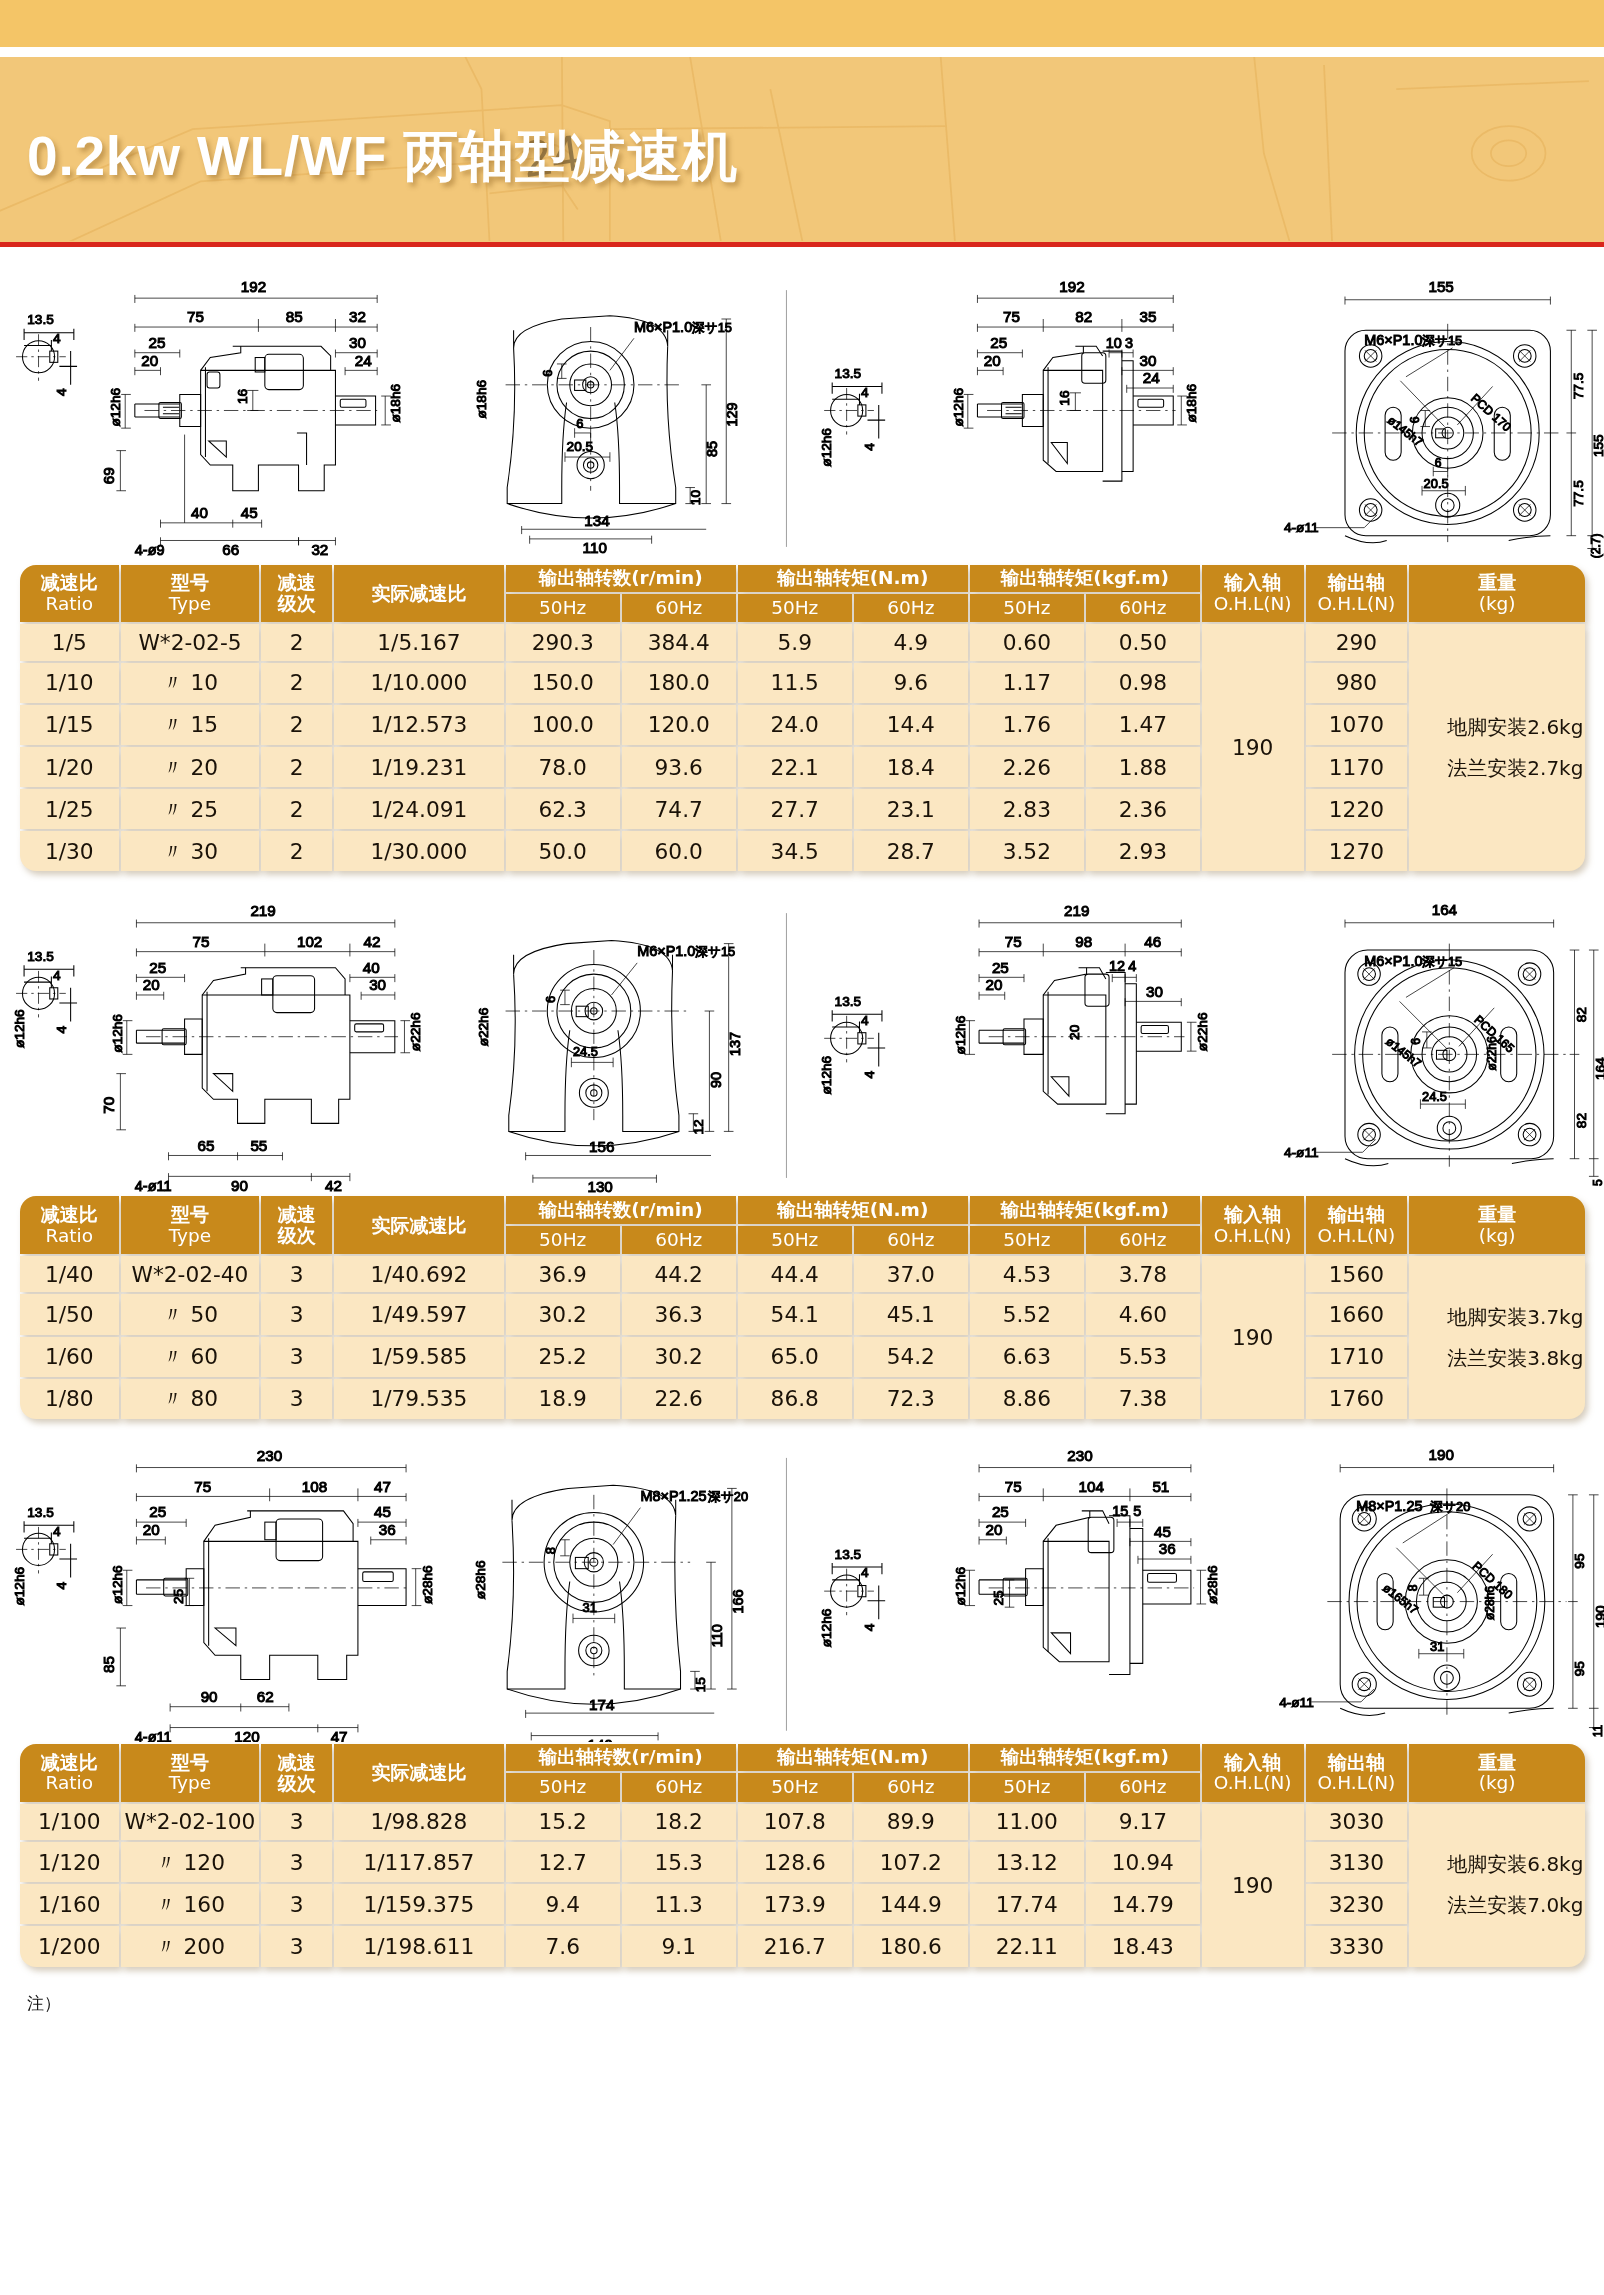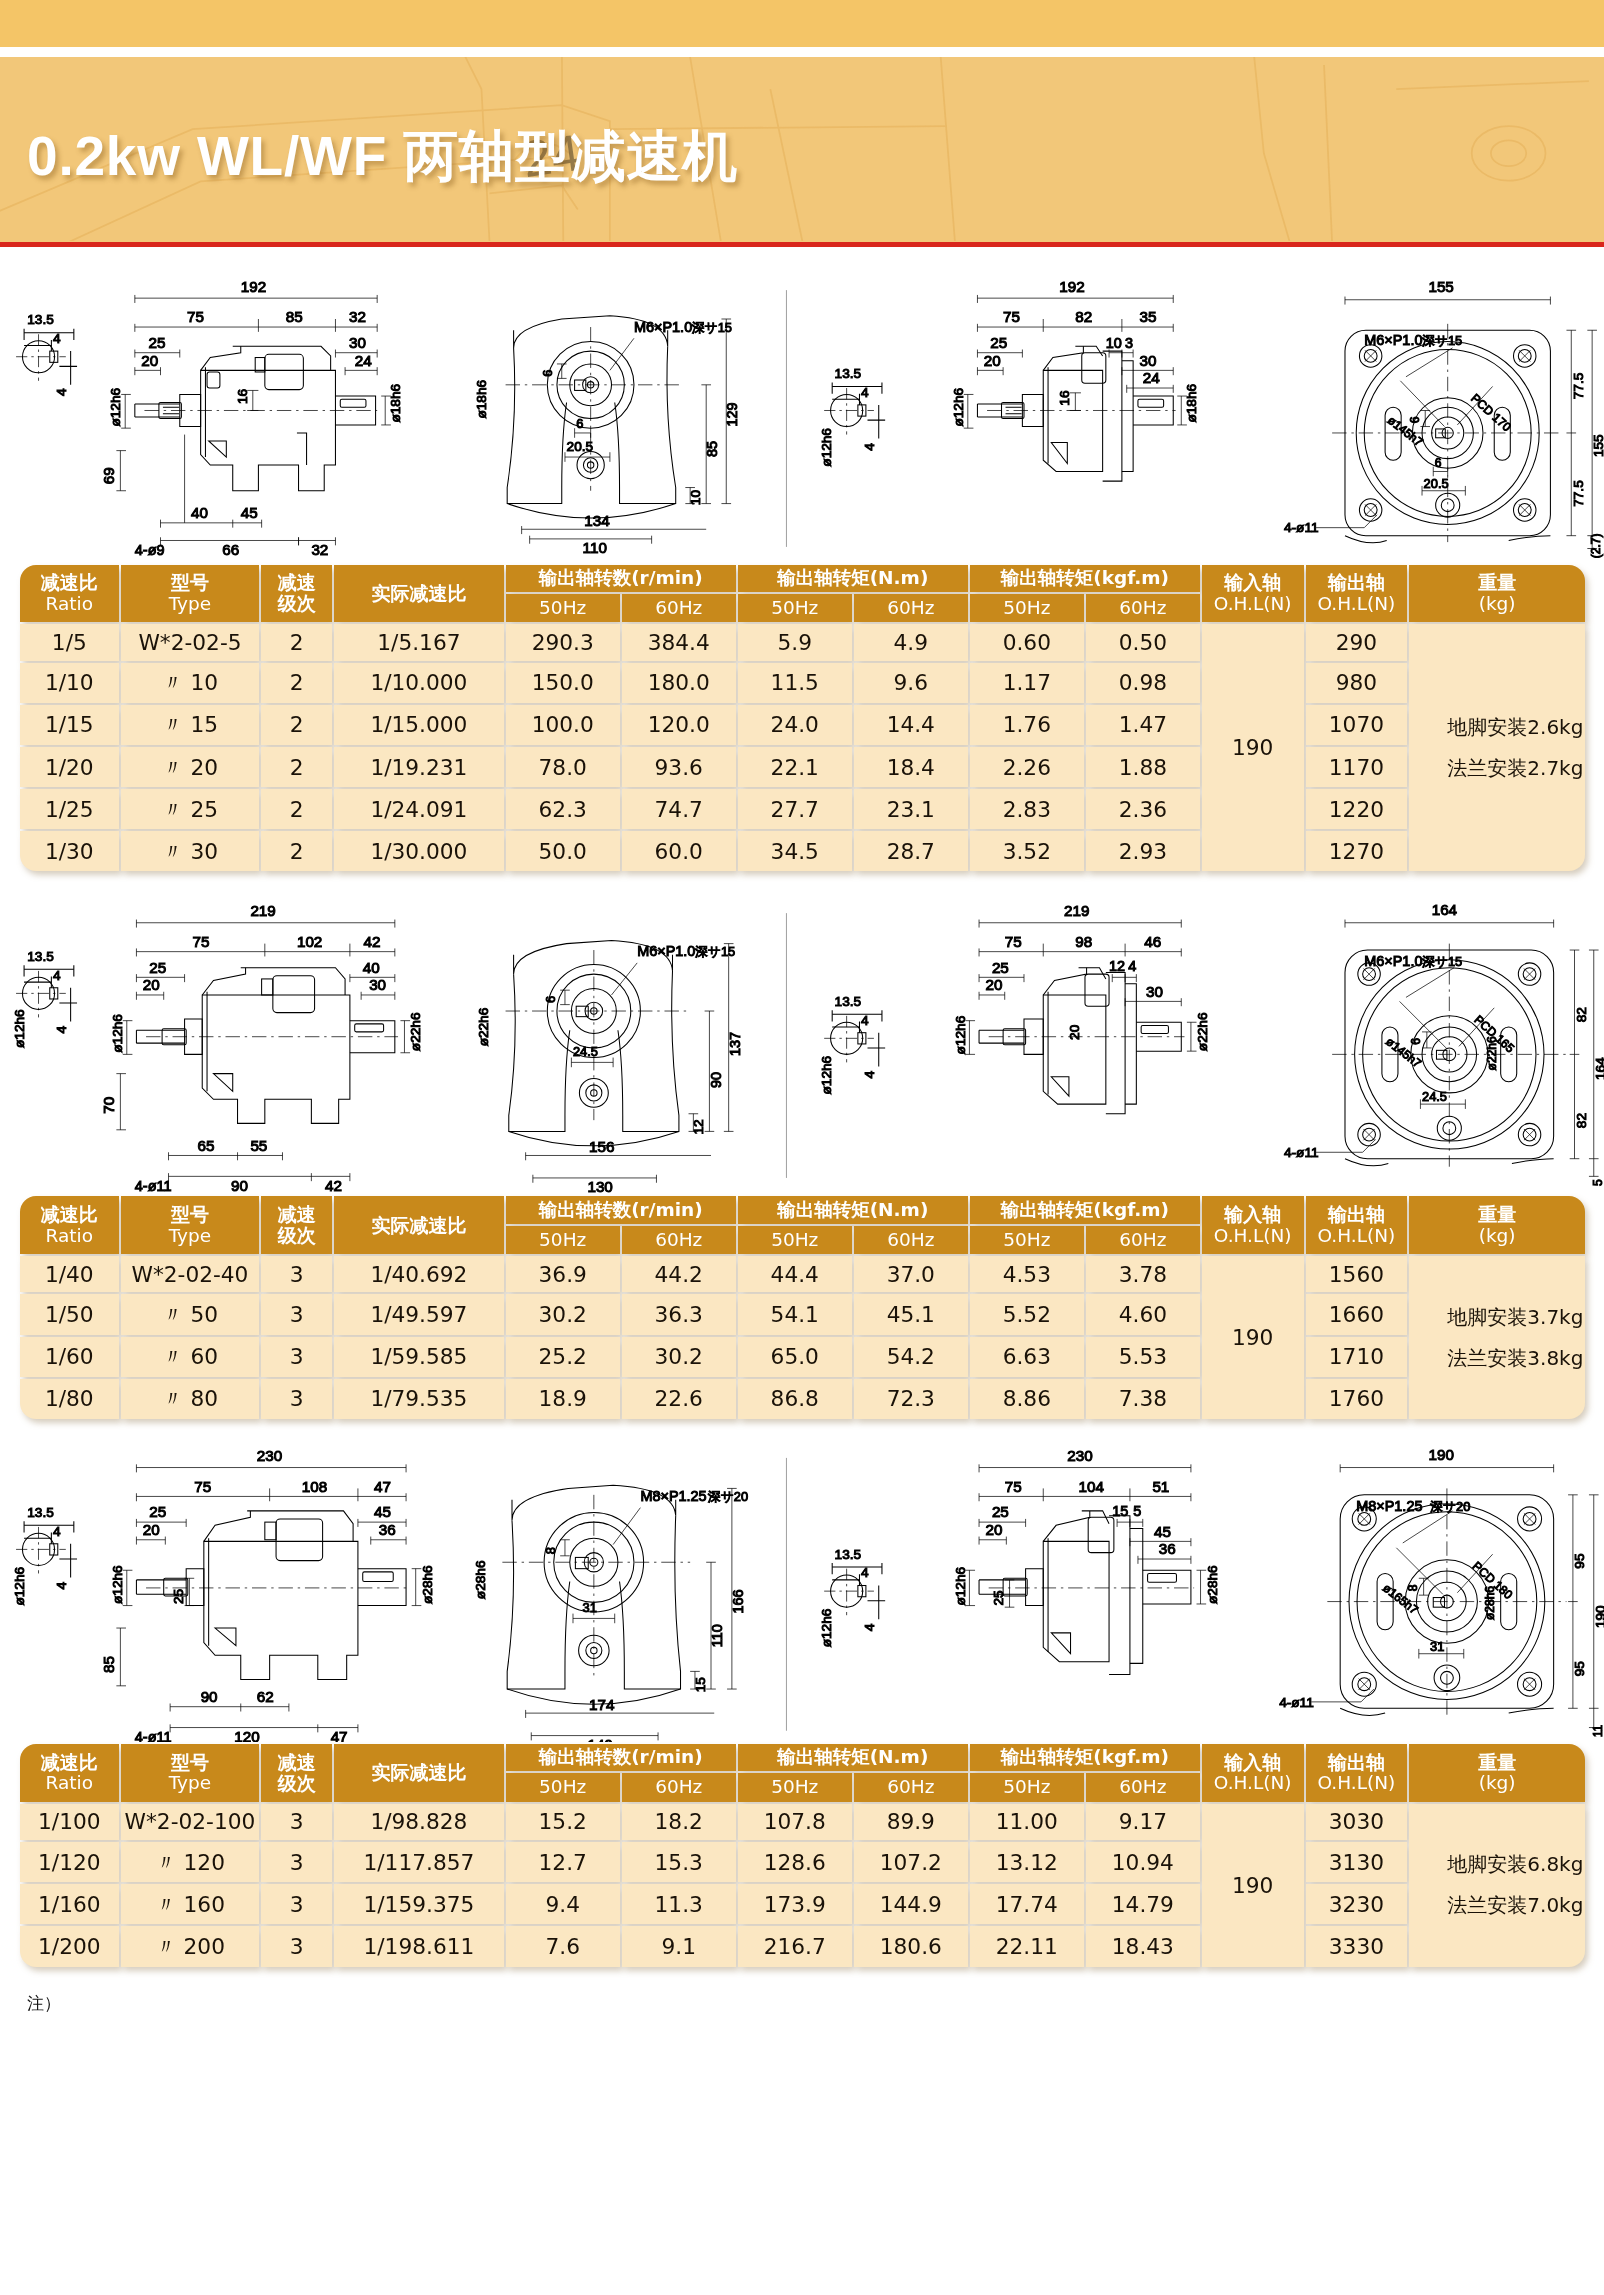--- a/index.html
+++ b/index.html
@@ -456,21 +456,21 @@
           <td>11.5</td>
           <td>9.6</td>
           <td>1.17</td>
           <td>0.98</td>
           <td>980</td>
         </tr>
         <tr>
           <td>1/15</td>
           <td>〃  15</td>
           <td>2</td>
-          <td>1/15.000</td>
+          <td>1/12.573</td>
           <td>100.0</td>
           <td>120.0</td>
           <td>24.0</td>
           <td>14.4</td>
           <td>1.76</td>
           <td>1.47</td>
           <td>1070</td>
         </tr>
         <tr>
           <td>1/20</td>

